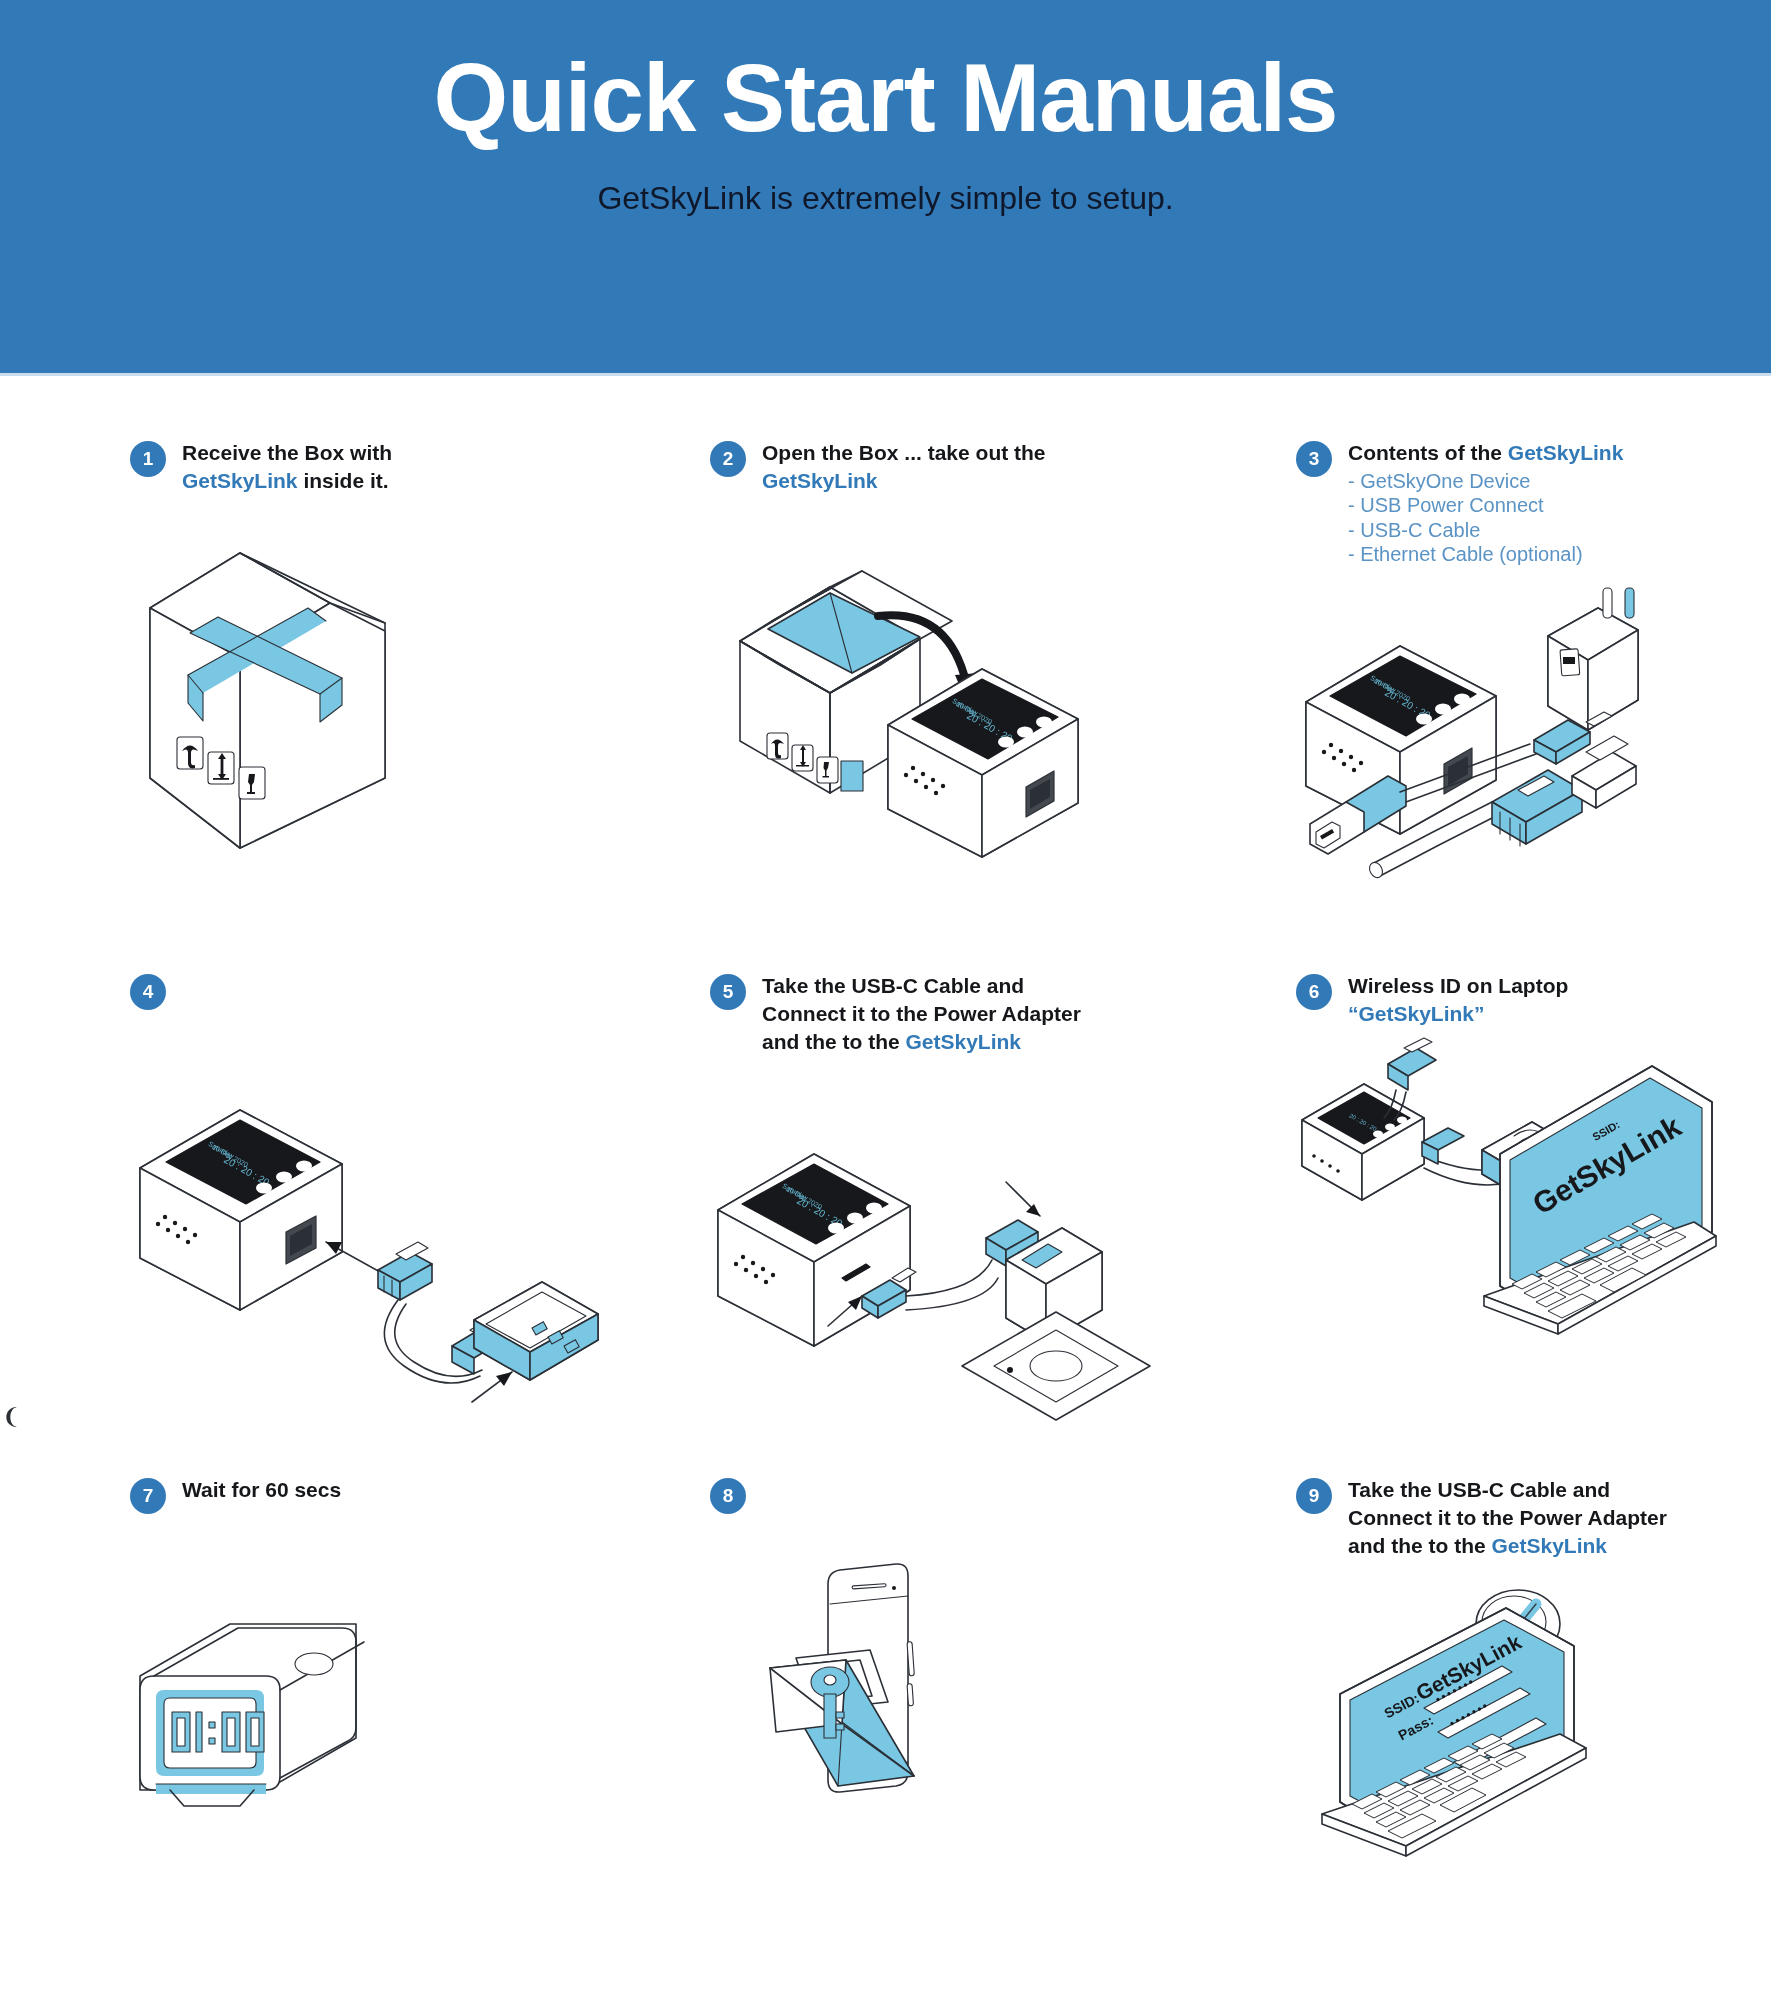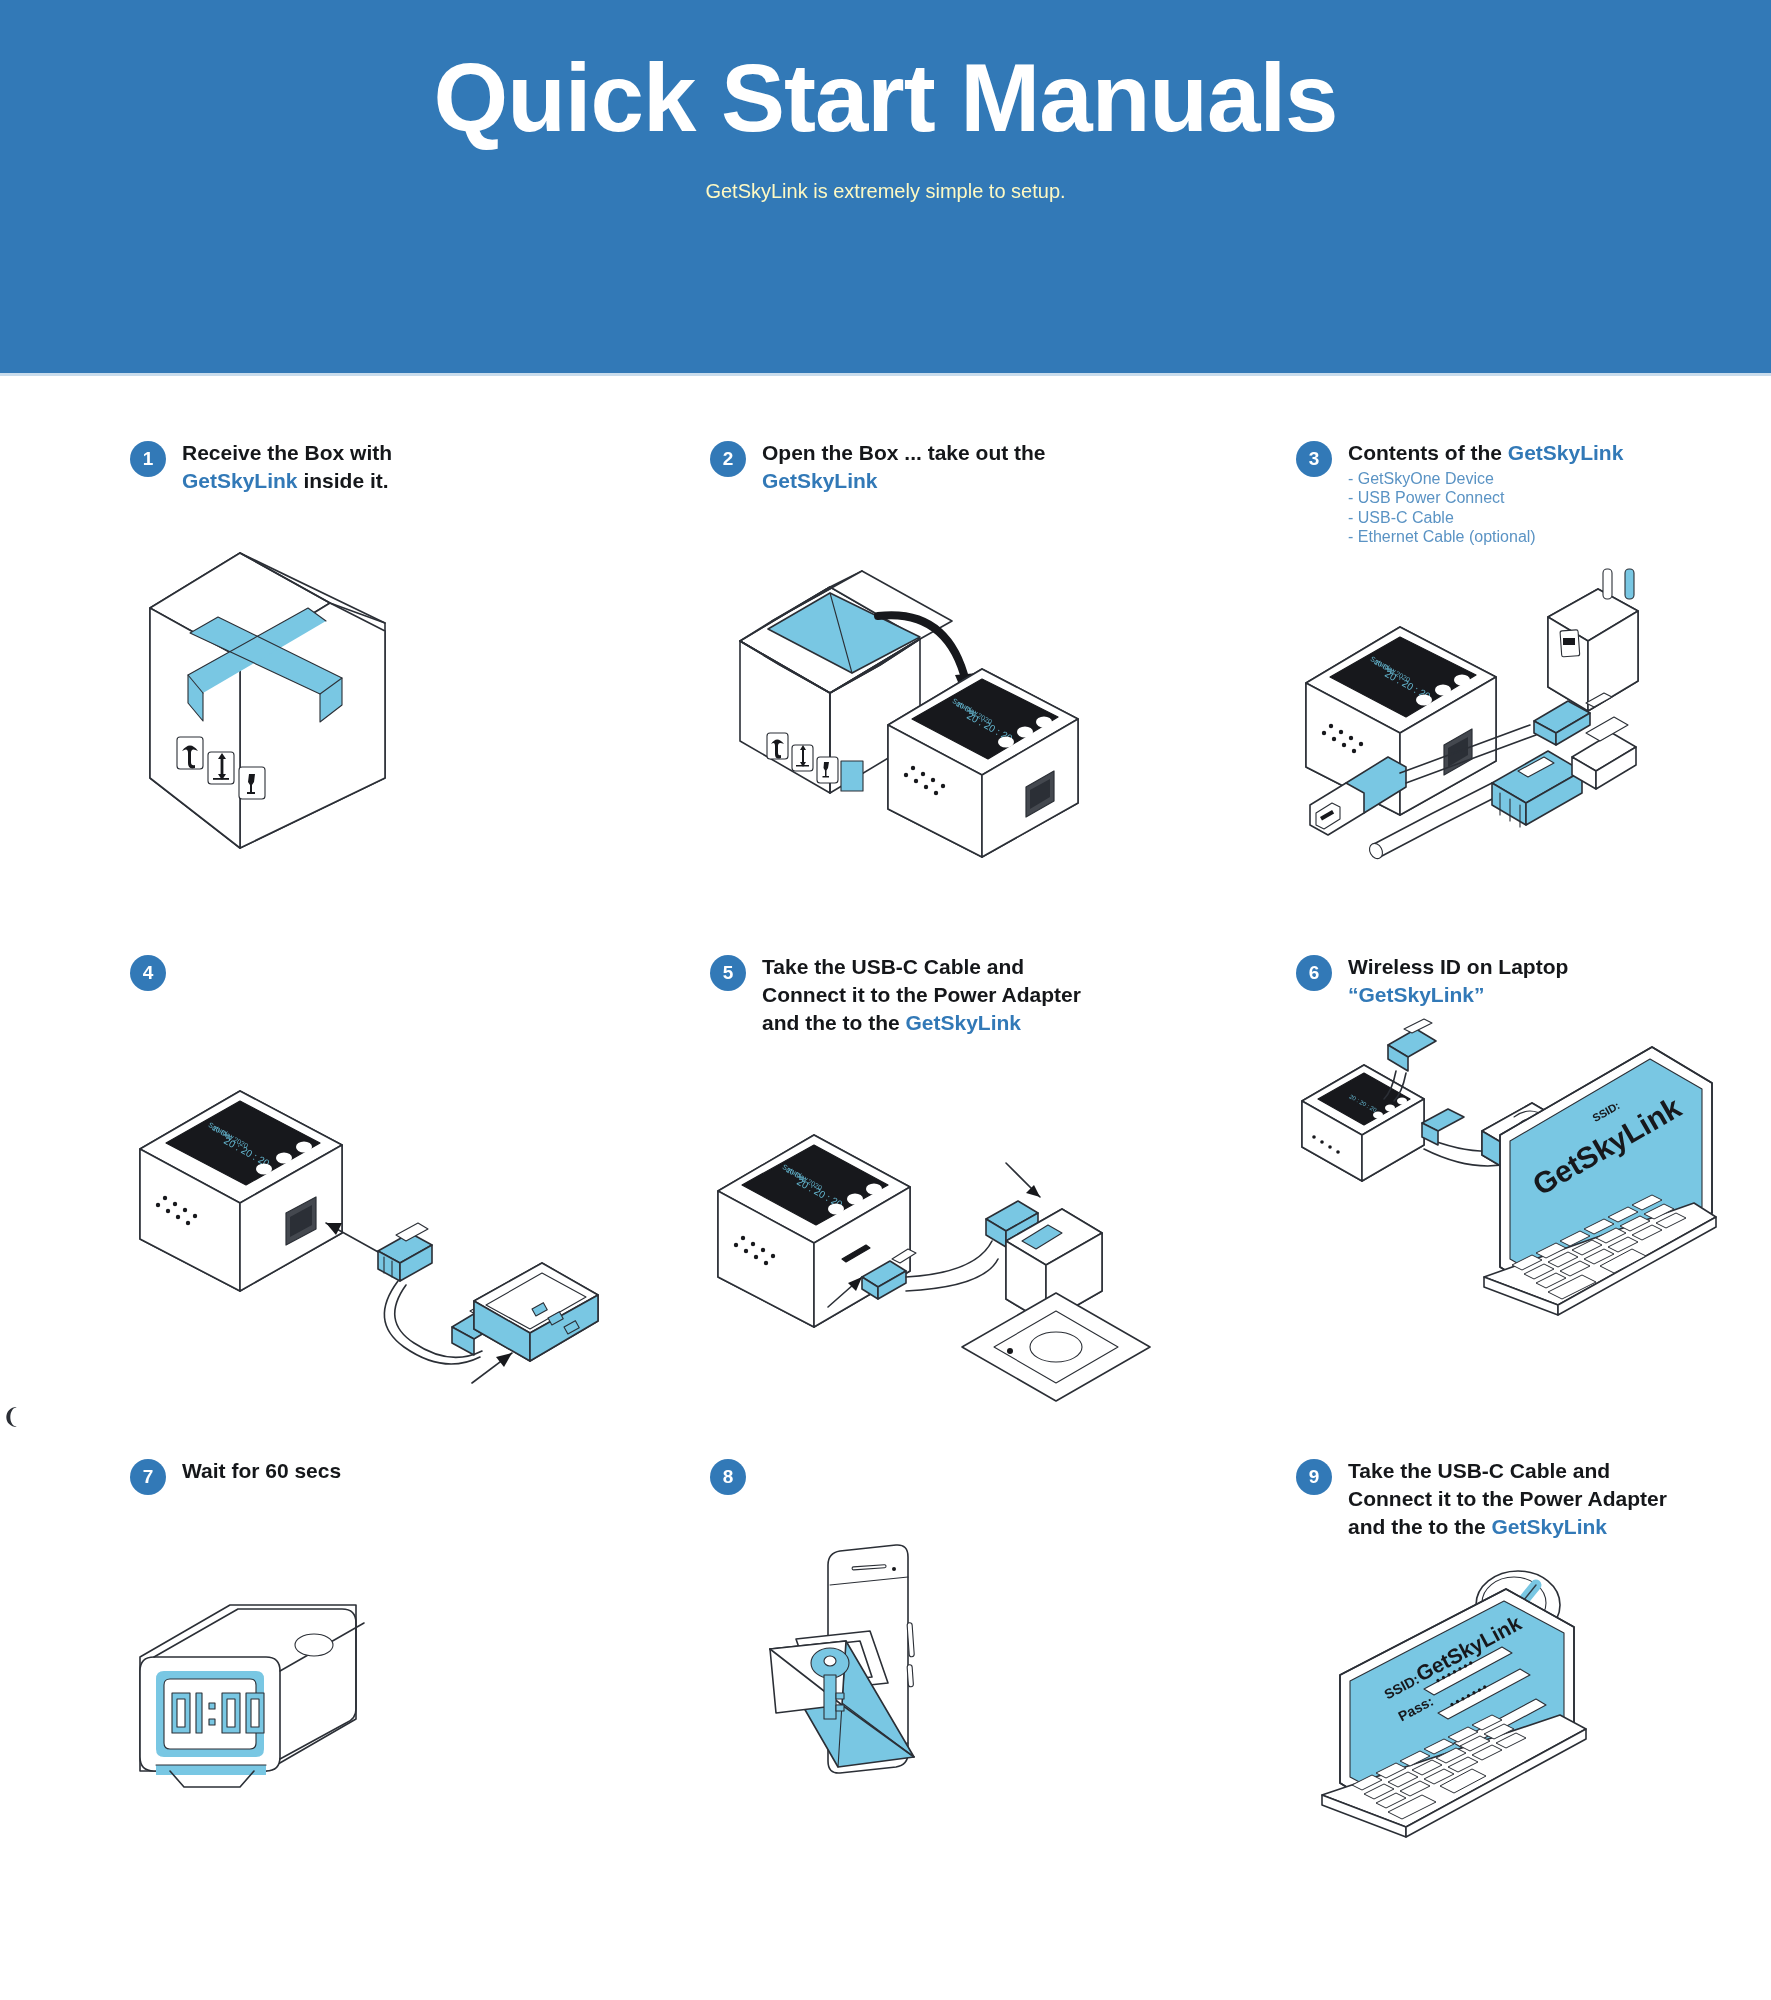--- a/index.html
+++ b/index.html
@@ -25,23 +25,23 @@
   .hero-title {
     font-size: 96px;
     line-height: 1.08;
     font-weight: 700;
     color: #ffffff;
     letter-spacing: -1px;
     text-align: center;
   }
   .hero-sub {
     margin-top: 30px;
-    font-size: 20px;
+    font-size: 32px;
     font-weight: 400;
-    color: #fef9c3;
+    color: #0f172a;
     text-align: center;
   }
 
   
   .steps {
     position: relative;
     width: 1771px;
     padding: 0;
   }
   .row {
@@ -81,21 +81,21 @@
   .step-text {
     font-size: 21px;
     font-weight: 700;
     color: #15171a;
     line-height: 1.33;
     max-width: 330px;
   }
   .hl { color: #3279b7; }
   .bullets {
     margin-top: 2px;
-    font-size: 16px;
+    font-size: 20px;
     font-weight: 400;
     color: #5a93c4;
     line-height: 1.22;
   }
   .bullets div { white-space: nowrap; }
 
   .art {
     margin-top: 18px;
     width: 470px;
     height: 330px;

